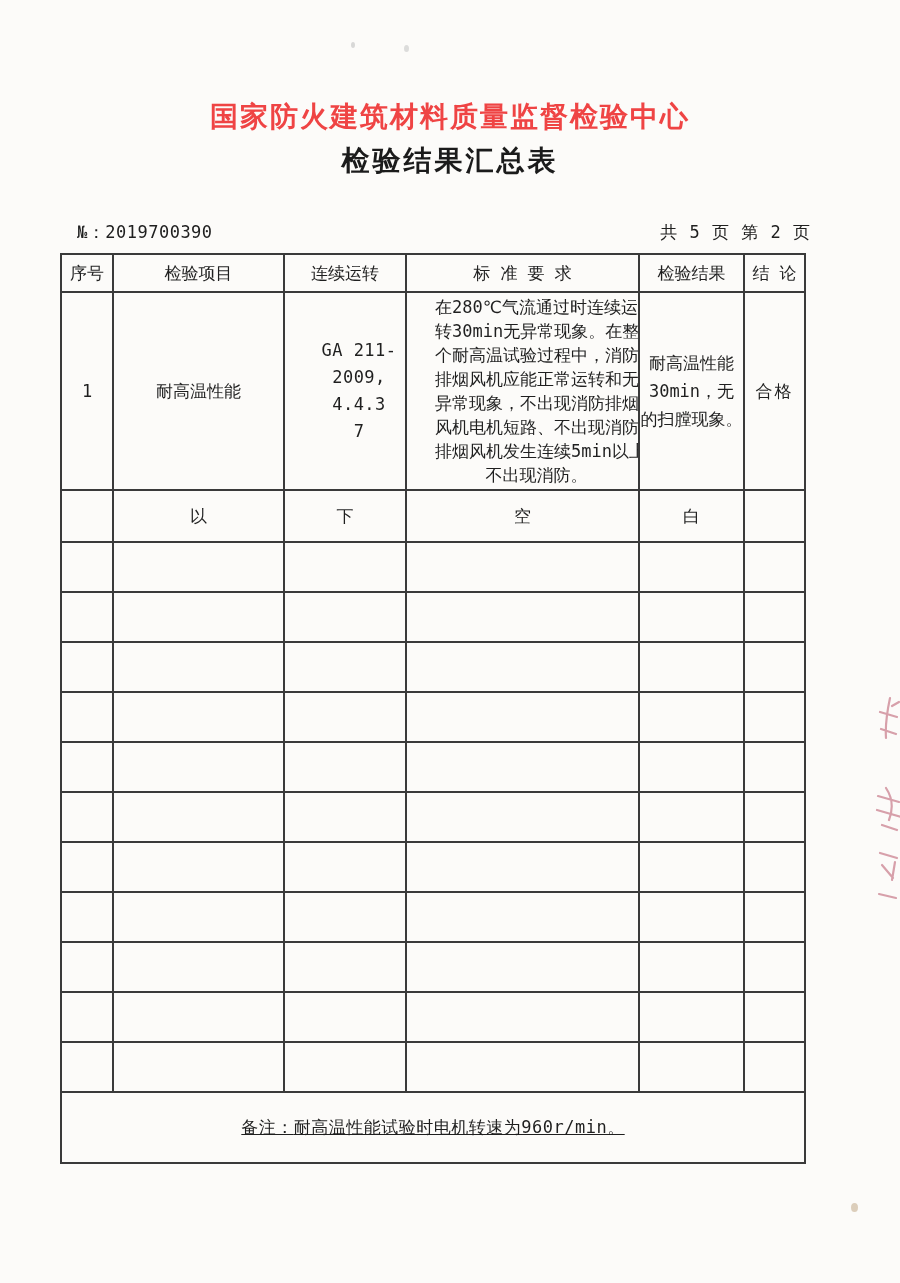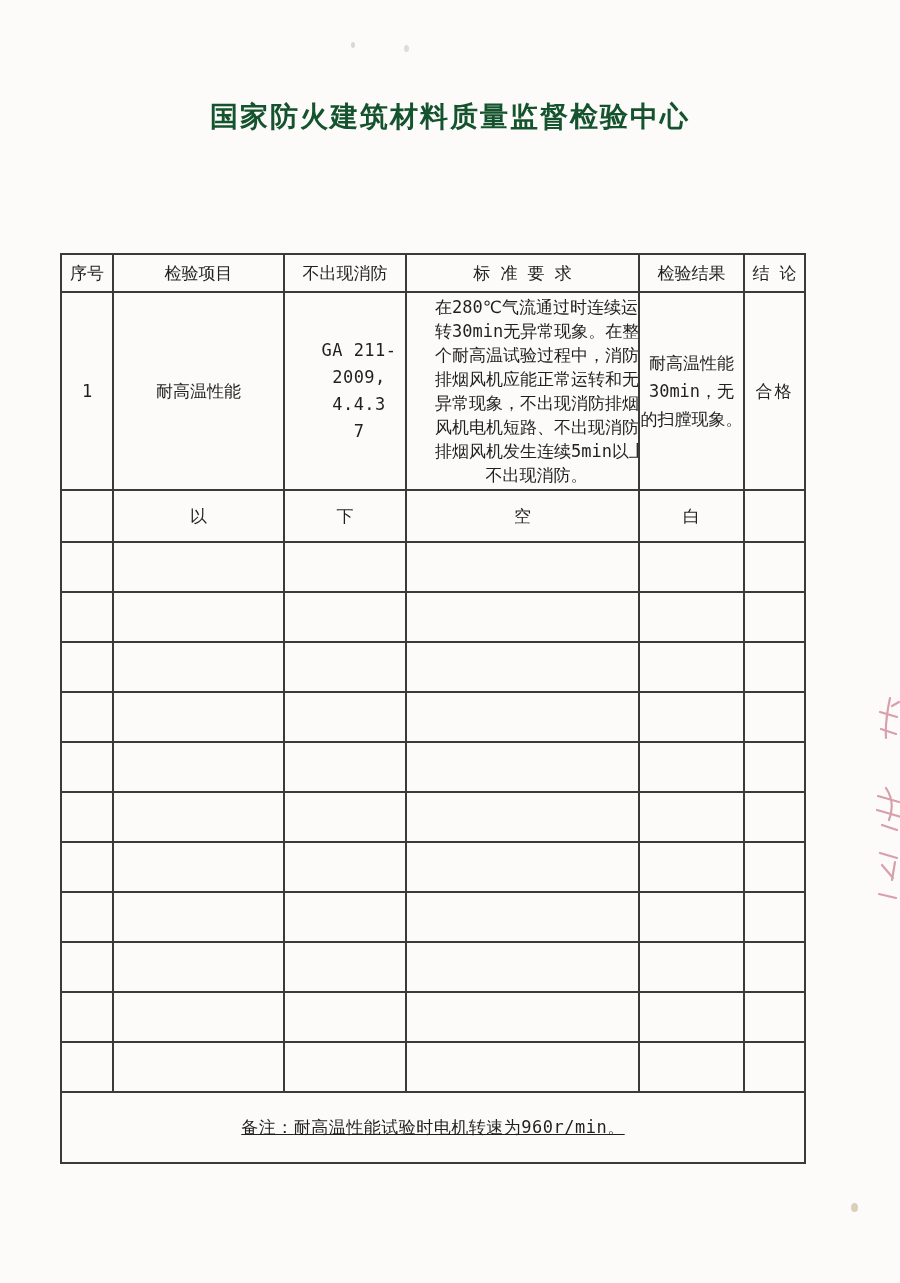--- a/index.html
+++ b/index.html
@@ -21,21 +21,21 @@
   .title {
     position: absolute;
     top: 98px;
     left: 0;
     width: 100%;
     margin: 0;
     text-align: center;
     font-size: 28px;
     font-weight: bold;
     letter-spacing: 2px;
-    color: #14532d;
+    color: #ef4444;
   }
   .subtitle {
     position: absolute;
     top: 142px;
     left: 0;
     width: 100%;
     margin: 0;
     text-align: center;
     font-size: 28px;
     font-weight: bold;
@@ -125,36 +125,41 @@
 </head>
 <body>
 
 <div class="sheet">
 
   <div class="speck s1"></div>
   <div class="speck s2"></div>
   <div class="speck s3"></div>
 
   <h1 class="title">国家防火建筑材料质量监督检验中心</h1>
-
+  <h2 class="subtitle">检验结果汇总表</h2>
+
+  <div class="meta">
+    <span class="doc-no">№：2019700390</span>
+    <span class="pages">共 5 页 第 2 页</span>
+  </div>
 
   <table class="report">
     <colgroup>
       <col style="width:52px">
       <col style="width:171px">
       <col style="width:122px">
       <col style="width:233px">
       <col style="width:105px">
       <col style="width:61px">
     </colgroup>
     <thead>
       <tr class="h-row">
         <th>序号</th>
         <th>检验项目</th>
-        <th>不出现消防</th>
+        <th>连续运转</th>
         <th>标 准 要 求</th>
         <th>检验结果</th>
         <th>结 论</th>
       </tr>
     </thead>
     <tbody>
       <tr class="r1">
         <td>1</td>
         <td>耐高温性能</td>
         <td class="clause">

